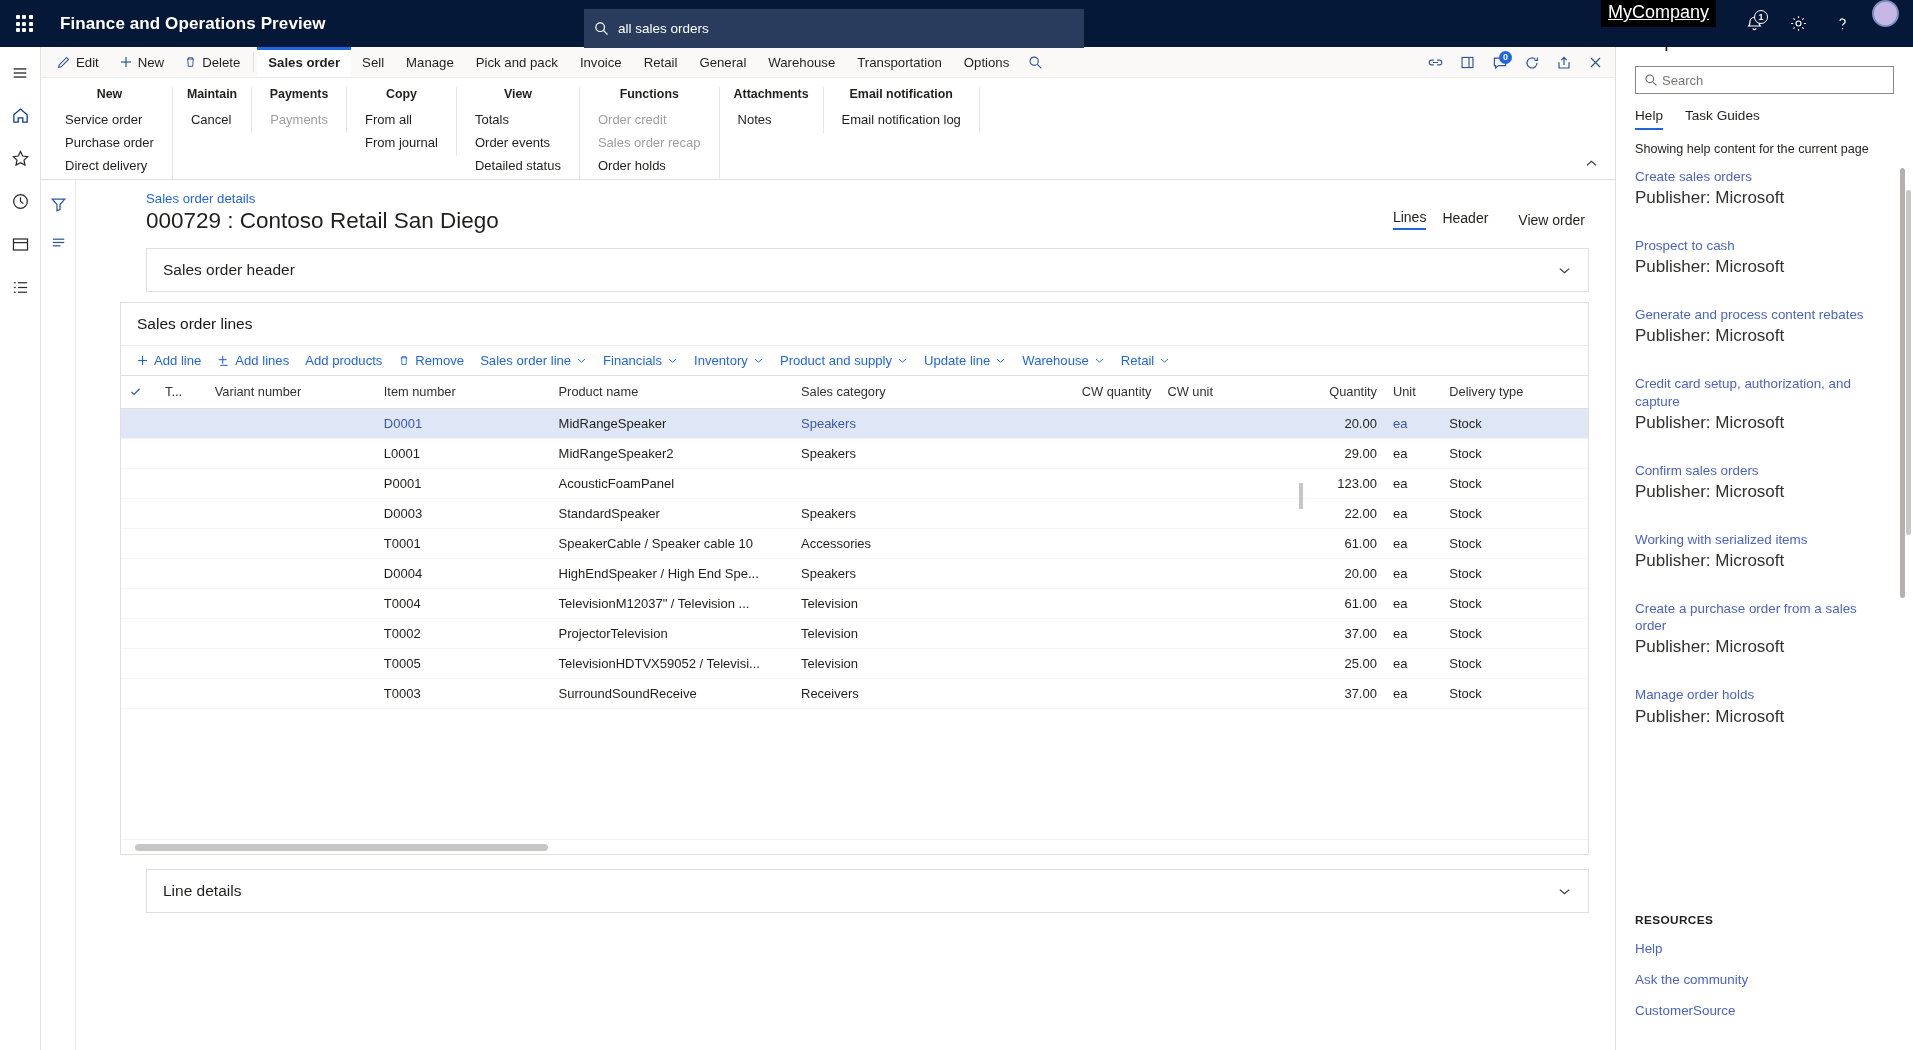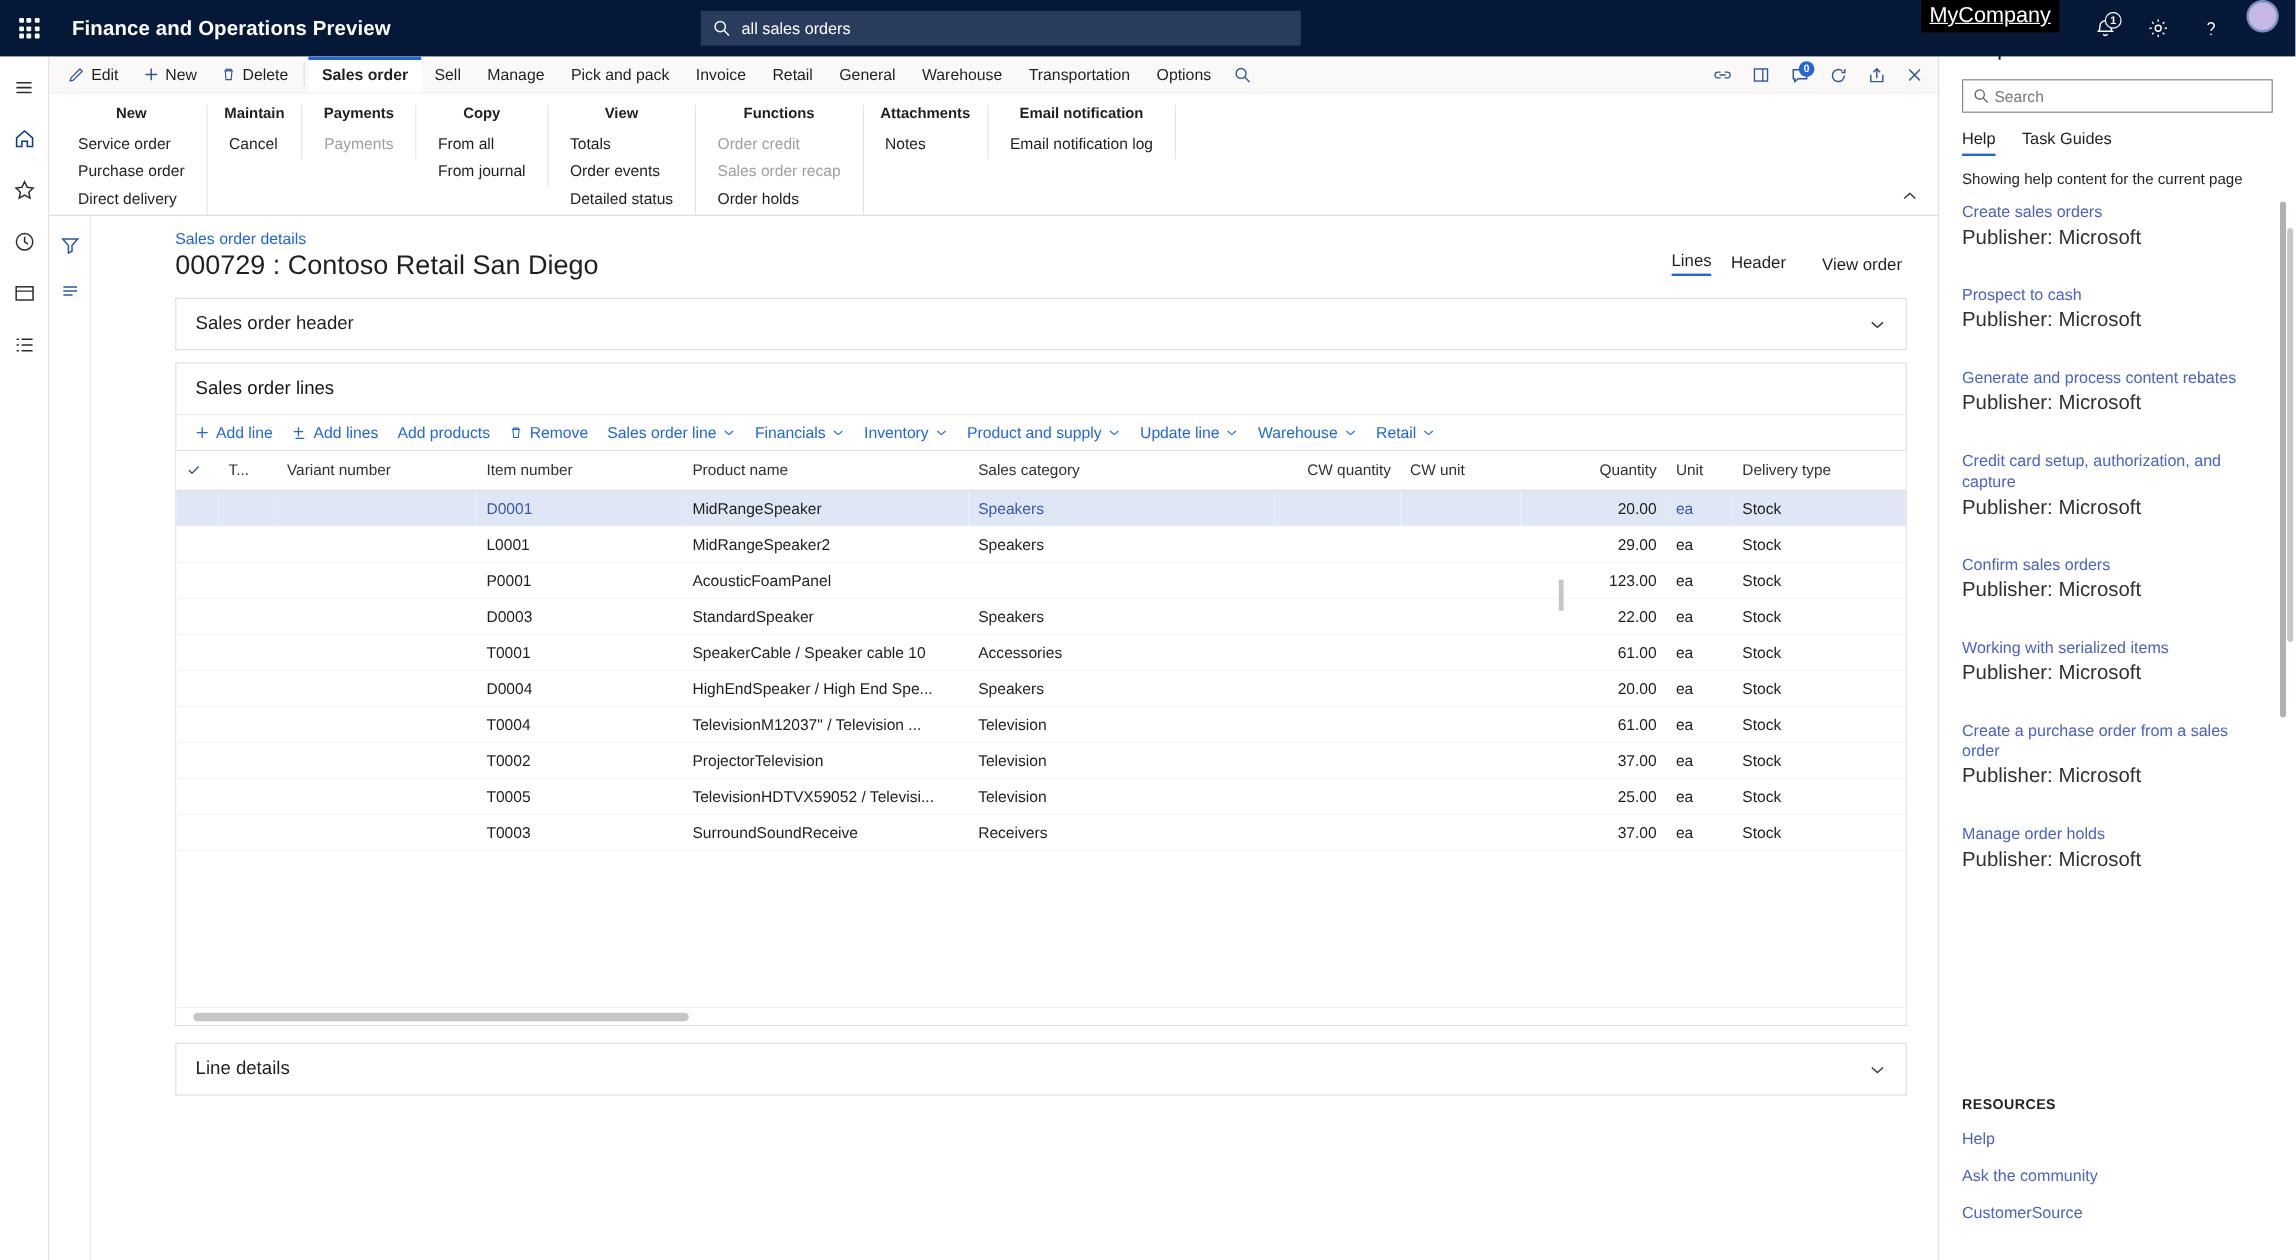--- a/index.html
+++ b/index.html
@@ -30,21 +30,21 @@
     cursor: pointer;
   }
   .waffle-grid { display: grid; grid-template-columns: repeat(3, 4px); grid-template-rows: repeat(3, 4px); gap: 2.5px; }
   .waffle-grid i { width: 4px; height: 4px; background: #ffffff; border-radius: 1px; display: block; }
   .app-title {
     font-size: 17px; font-weight: 600; letter-spacing: .1px;
     margin-left: 12px; white-space: nowrap;
   }
   .topsearch {
     position: absolute; left: 584px; top: 9px;
-    width: 500px; height: 29px;
+    width: 500px; height: 39px;
     background: #2a3c5e;
     display: flex; align-items: center;
     padding: 0 10px; gap: 9px;
     cursor: text;
   }
   .topsearch .txt { font-size: 13.5px; color: #ffffff; }
   .topright {
     position: absolute; right: 10px; top: 0; height: 37px;
     display: flex; align-items: flex-start; gap: 4px; text-decoration: underline;
   }
@@ -207,21 +207,21 @@
     background: #ffffff;
   }
   .fasttab-head {
     height: 42px; display: flex; align-items: center;
     padding: 0 16px; cursor: pointer;
     justify-content: space-between;
   }
   .fasttab-title { font-size: 15.5px; color: #201f1e; }
   .chev { color: #3a3a3a; }
 
-  .lines-card { margin: 10px 26px 0 70px; border: 1px solid #e1dfdd; background:#fff; }
+  .lines-card { margin: 10px 26px 0 44px; border: 1px solid #e1dfdd; background:#fff; }
   .lines-head { height: 42px; display:flex; align-items:center; padding: 0 16px; font-size: 15.5px; }
 
   
   .gridbar {
     display: flex; align-items: center; gap: 2px;
     padding: 3px 10px 3px 8px;
     border-top: 1px solid #f0eeec;
     flex-wrap: nowrap; overflow: hidden;
   }
   .gb {

